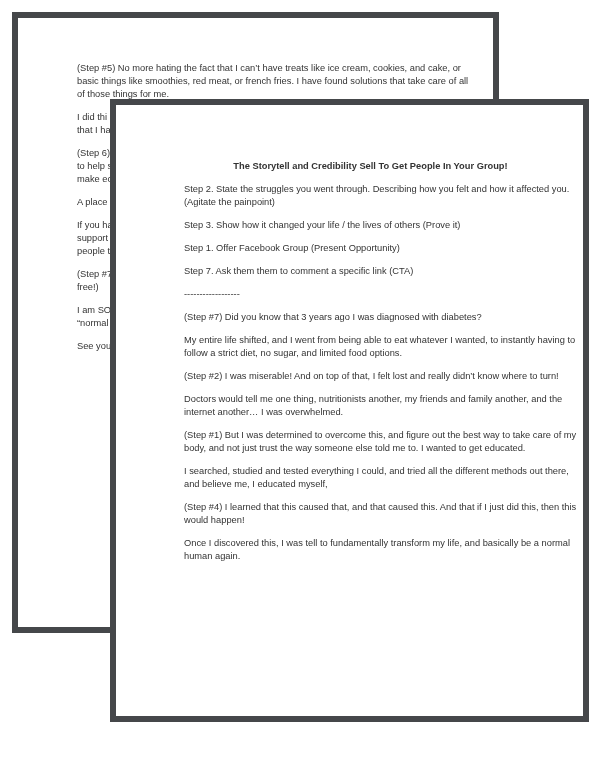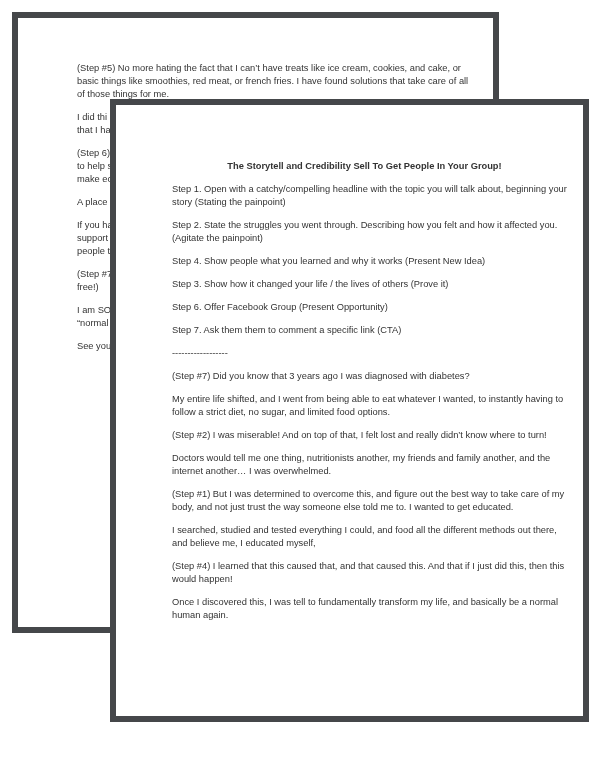--- a/index.html
+++ b/index.html
@@ -38,21 +38,21 @@
   }
   .page-content {
     color: #333333;
     font-size: 9.3px;
     line-height: 13px;
   }
   .back-page .page-content {
     padding: 44px 12px 0 50px;
   }
   .front-page .page-content {
-    padding: 55px 26px 0 47px;
+    padding: 55px 26px 0 59px;
   }
   .page-content p {
     margin: 0 0 10px 9px;
     white-space: pre;
   }
   .doc-title {
     font-weight: bold;
     text-align: center;
     margin: 0 0 10px 0;
     white-space: pre;
@@ -81,38 +81,35 @@
 free!)</p>
       <p>I am SO
 “normal</p>
       <p>See you</p>
     </div>
   </div>
 
   <div class="page front-page">
     <div class="page-content">
       <p class="doc-title">The Storytell and Credibility Sell To Get People In Your Group!</p>
-      <p>Step 1. Open with a catchy/compelling headline with the topic you will talk about, beginning your
-story (Stating the painpoint)</p>
       <p>Step 2. State the struggles you went through. Describing how you felt and how it affected you.
 (Agitate the painpoint)</p>
-      <p>Step 4. Show people what you learned and why it works (Present New Idea)</p>
       <p>Step 3. Show how it changed your life / the lives of others (Prove it)</p>
-      <p>Step 6. Offer Facebook Group (Present Opportunity)</p>
+      <p>Step 1. Offer Facebook Group (Present Opportunity)</p>
       <p>Step 7. Ask them them to comment a specific link (CTA)</p>
       <p>------------------</p>
       <p>(Step #7) Did you know that 3 years ago I was diagnosed with diabetes?</p>
       <p>My entire life shifted, and I went from being able to eat whatever I wanted, to instantly having to
 follow a strict diet, no sugar, and limited food options.</p>
       <p>(Step #2) I was miserable! And on top of that, I felt lost and really didn’t know where to turn!</p>
       <p>Doctors would tell me one thing, nutritionists another, my friends and family another, and the
 internet another… I was overwhelmed.</p>
       <p>(Step #1) But I was determined to overcome this, and figure out the best way to take care of my
 body, and not just trust the way someone else told me to. I wanted to get educated.</p>
-      <p>I searched, studied and tested everything I could, and food all the different methods out there,
+      <p>I searched, studied and tested everything I could, and tried all the different methods out there,
 and believe me, I educated myself,</p>
       <p>(Step #4) I learned that this caused that, and that caused this. And that if I just did this, then this
 would happen!</p>
       <p>Once I discovered this, I was tell to fundamentally transform my life, and basically be a normal
 human again.</p>
     </div>
   </div>
 
 </div>
 

